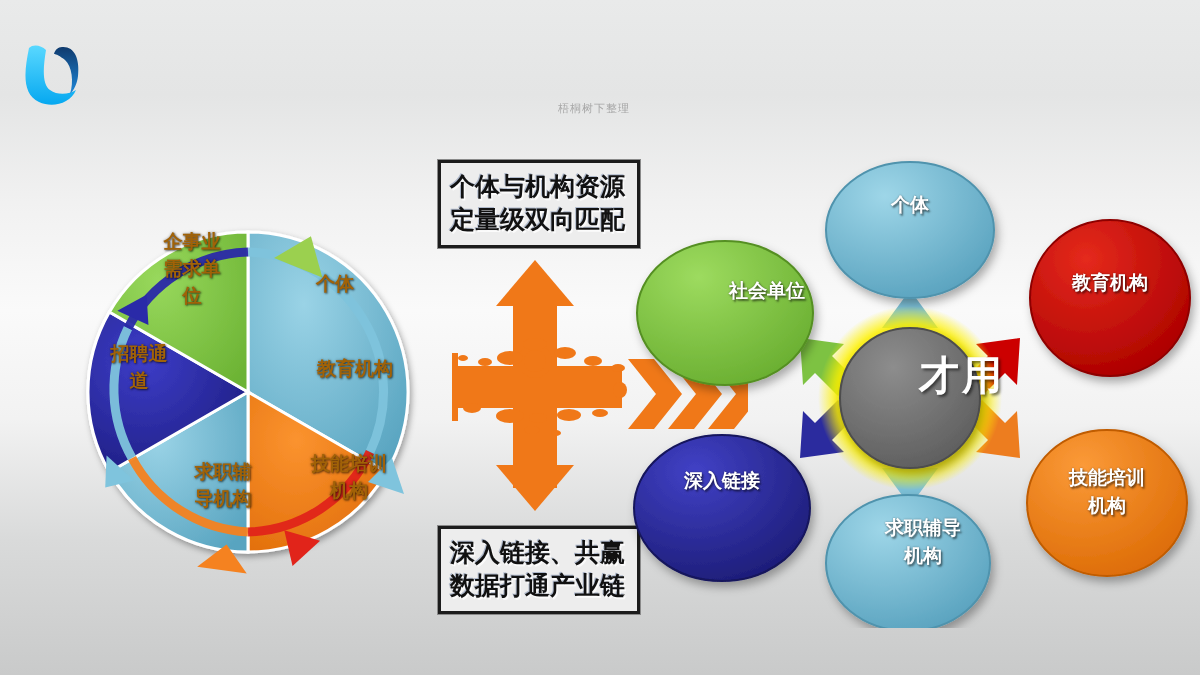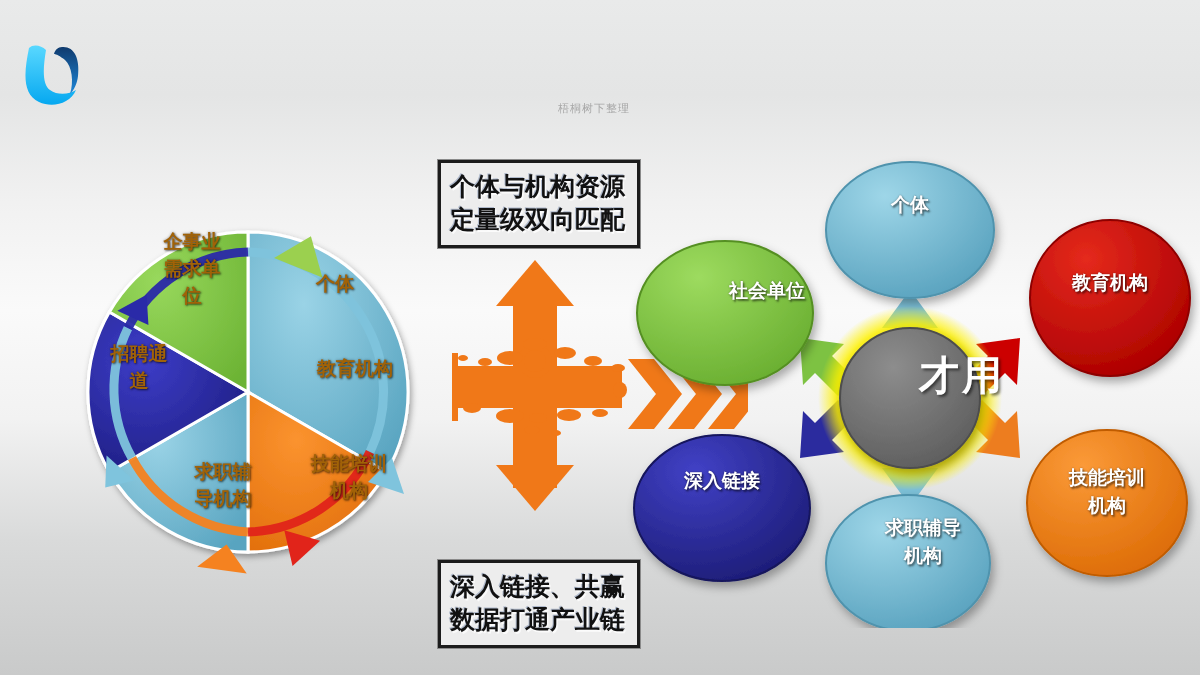--- a/index.html
+++ b/index.html
@@ -45,21 +45,21 @@
   
   .callout {
     position:absolute; background:#ededed;
     border:3px solid #1c1c1c; outline:1px solid #8a8a8a;
     padding:7px 12px 9px 9px;
     font-size:25px; font-weight:bold; color:#111; line-height:33px;
     text-align:left; white-space:pre-line;
     text-shadow:1.5px 1.5px 0 rgba(255,255,255,.75), -1px -1px 0 rgba(60,90,140,.35);
   }
   #callout-top    { left:438px; top:160px; }
-  #callout-bottom { left:438px; top:526px;margin-top:34px; }
+  #callout-bottom { left:438px; top:526px; }
 
   #cross-wrap { position:absolute; left:452px; top:258px; width:300px; height:255px; }
 
   
   #hub { position:absolute; left:620px; top:138px; width:580px; height:490px; }
   #hub-svg { position:absolute; left:0; top:0; }
   .node-label {
     position:absolute; color:#fff; font-weight:bold; font-size:19px;
     line-height:28px; text-align:center; white-space:pre-line;
     text-shadow:1.5px 1.5px 2px rgba(0,0,0,.5), 0 0 2px rgba(0,0,0,.4);

